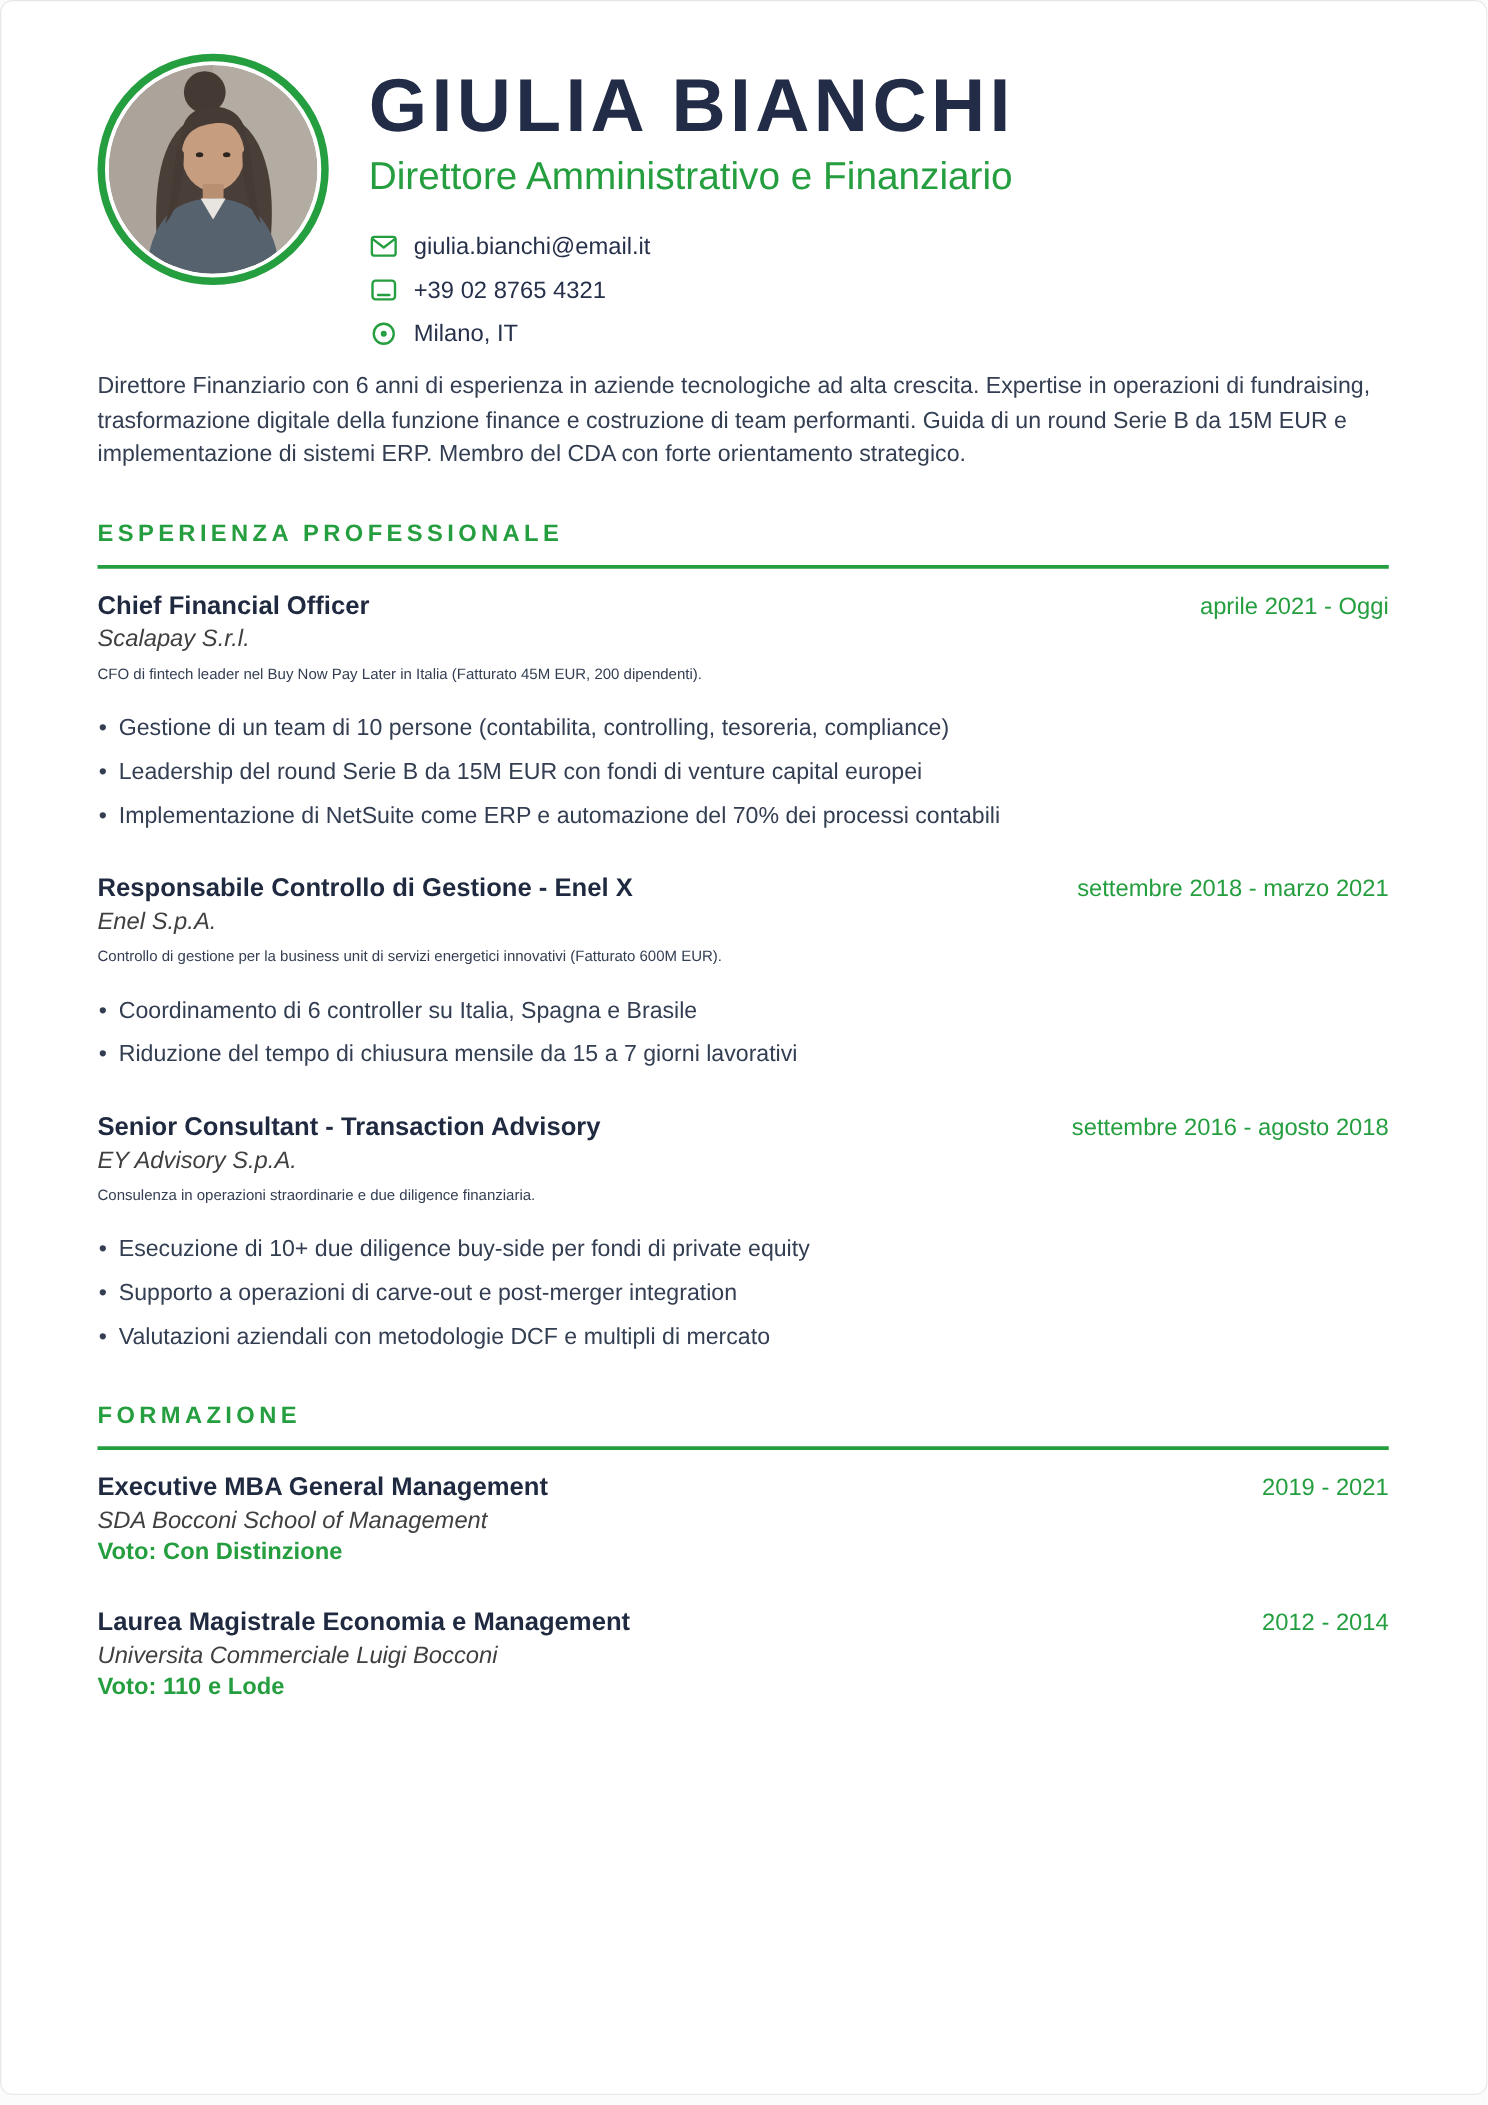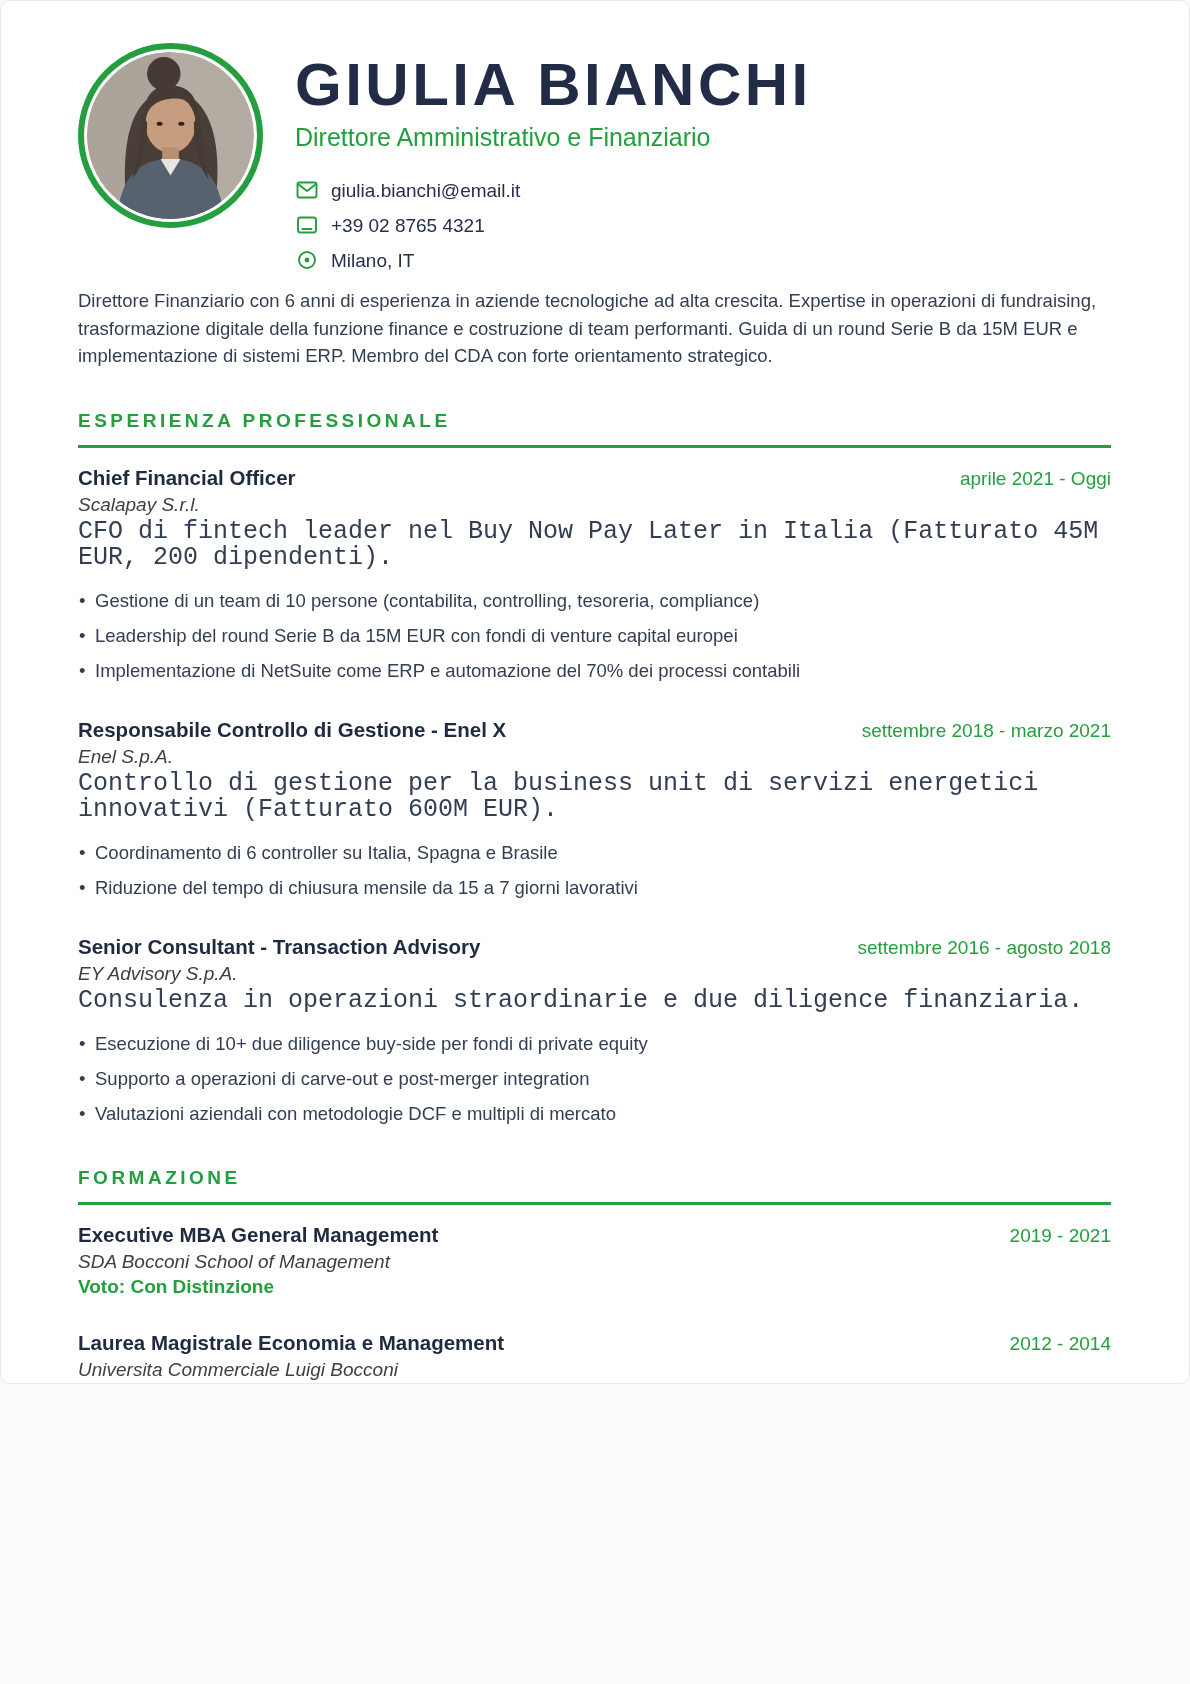--- a/index.html
+++ b/index.html
@@ -1,55 +1,55 @@
 <!DOCTYPE html>
 <html style="--accent: #249e3e;"><head>
 <meta charset="utf-8">
 <style>
   html,body { margin:0; padding:0; background:#fbfbfc; }
   body { font-family:"Liberation Sans", sans-serif; -webkit-font-smoothing:antialiased; }
   .page {
-    width:1190px; height:1384px; box-sizing:border-box;
+    width:1190px; height:1676px; box-sizing:border-box;
     margin:0 auto; background:#fff;
     border:1px solid #e7e8ea; border-radius:10px;
     padding:40px 78px 0 77px; overflow:hidden;
   }
   
   .header { display:flex; align-items:flex-start; }
   .avatar-ring {
     flex:none; width:185px; height:185px; box-sizing:border-box;
     border:6px solid var(--accent,#249e3e); border-radius:50%;
     background:#fff; padding:3px; margin-top:2px;
   }
   .avatar-ring svg { display:block; width:167px; height:167px; border-radius:50%; }
   .header-info { margin-left:32px; padding-top:12px; min-width:0; }
   h1.name {
     margin:0; font-size:60px; line-height:1.05; font-weight:bold;
     letter-spacing:3.5px; color:#232c47; white-space:nowrap;
   }
-  .person-title { margin-top:7px; font-size:25px; color:var(--accent,#249e3e); }
+  .person-title { margin-top:7px; font-size:31px; color:var(--accent,#249e3e); }
   .contacts { list-style:none; margin:26px 0 0; padding:0; }
   .contacts li { display:flex; align-items:flex-end; margin-bottom:11px; font-size:19px; color:#27304a; }
   .cicon { flex:none; width:24px; height:24px; margin-right:12px; display:inline-flex; }
   .cicon svg { width:24px; height:24px; }
   
   .summary { margin:4px 0 0; font-size:18.5px; line-height:27.5px; color:#333e52; }
   
   .sec-title {
     margin:40px 0 0; font-size:19px; font-weight:bold;
     letter-spacing:3.5px; color:var(--accent,#249e3e);
   }
   .rule { height:3px; background:var(--accent,#249e3e); margin-top:13px; border:none; }
   
   .entry { margin-top:18px; margin-bottom:34px; }
   .entry-row { display:flex; justify-content:space-between; align-items:baseline; }
   .entry-row h3 { margin:0; font-size:20.5px; font-weight:bold; color:#1f2940; }
   .dates { font-size:19px; color:var(--accent,#249e3e); white-space:nowrap; }
   .company { margin-top:4px; font-size:19px; font-style:italic; color:#404040; }
-  .desc { margin:3px 0 0; font-size:25px; line-height:26px; color:#333e52;font-family:Liberation Mono, monospace; }
+  .desc { margin:3px 0 0; font-size:12px; line-height:26px; color:#333e52; }
   .bullets { list-style:none; margin:17px 0 0; padding:0; }
   .bullets li {
     position:relative; padding-left:17px; margin-bottom:9px;
     font-size:18.5px; line-height:26px; color:#333e52;
   }
   .bullets li::before { content:"\2022"; position:absolute; left:1px; top:0; color:#333e52; }
   .grade { margin-top:3px; font-size:19px; font-weight:bold; color:var(--accent,#249e3e); }
   .edu { margin-top:18px; margin-bottom:33px; }
 </style>
 </head>

